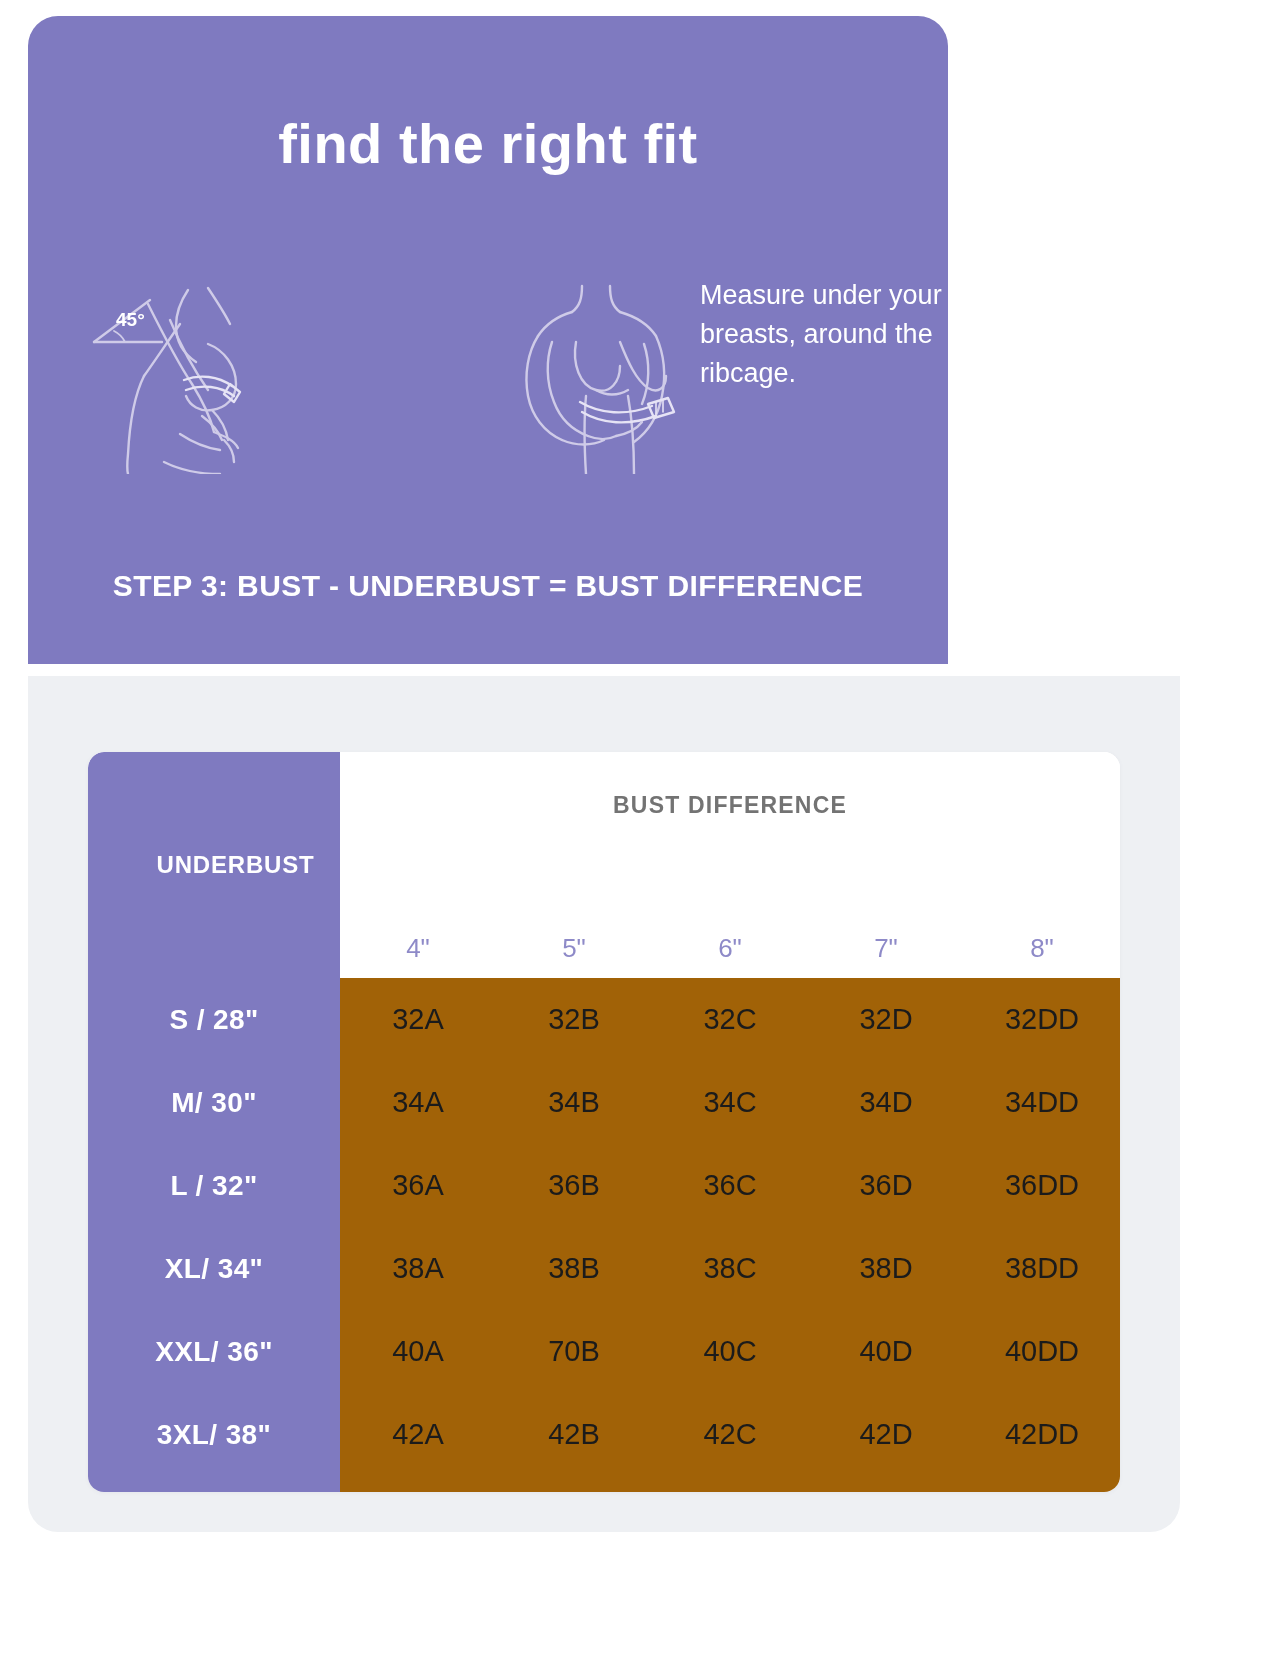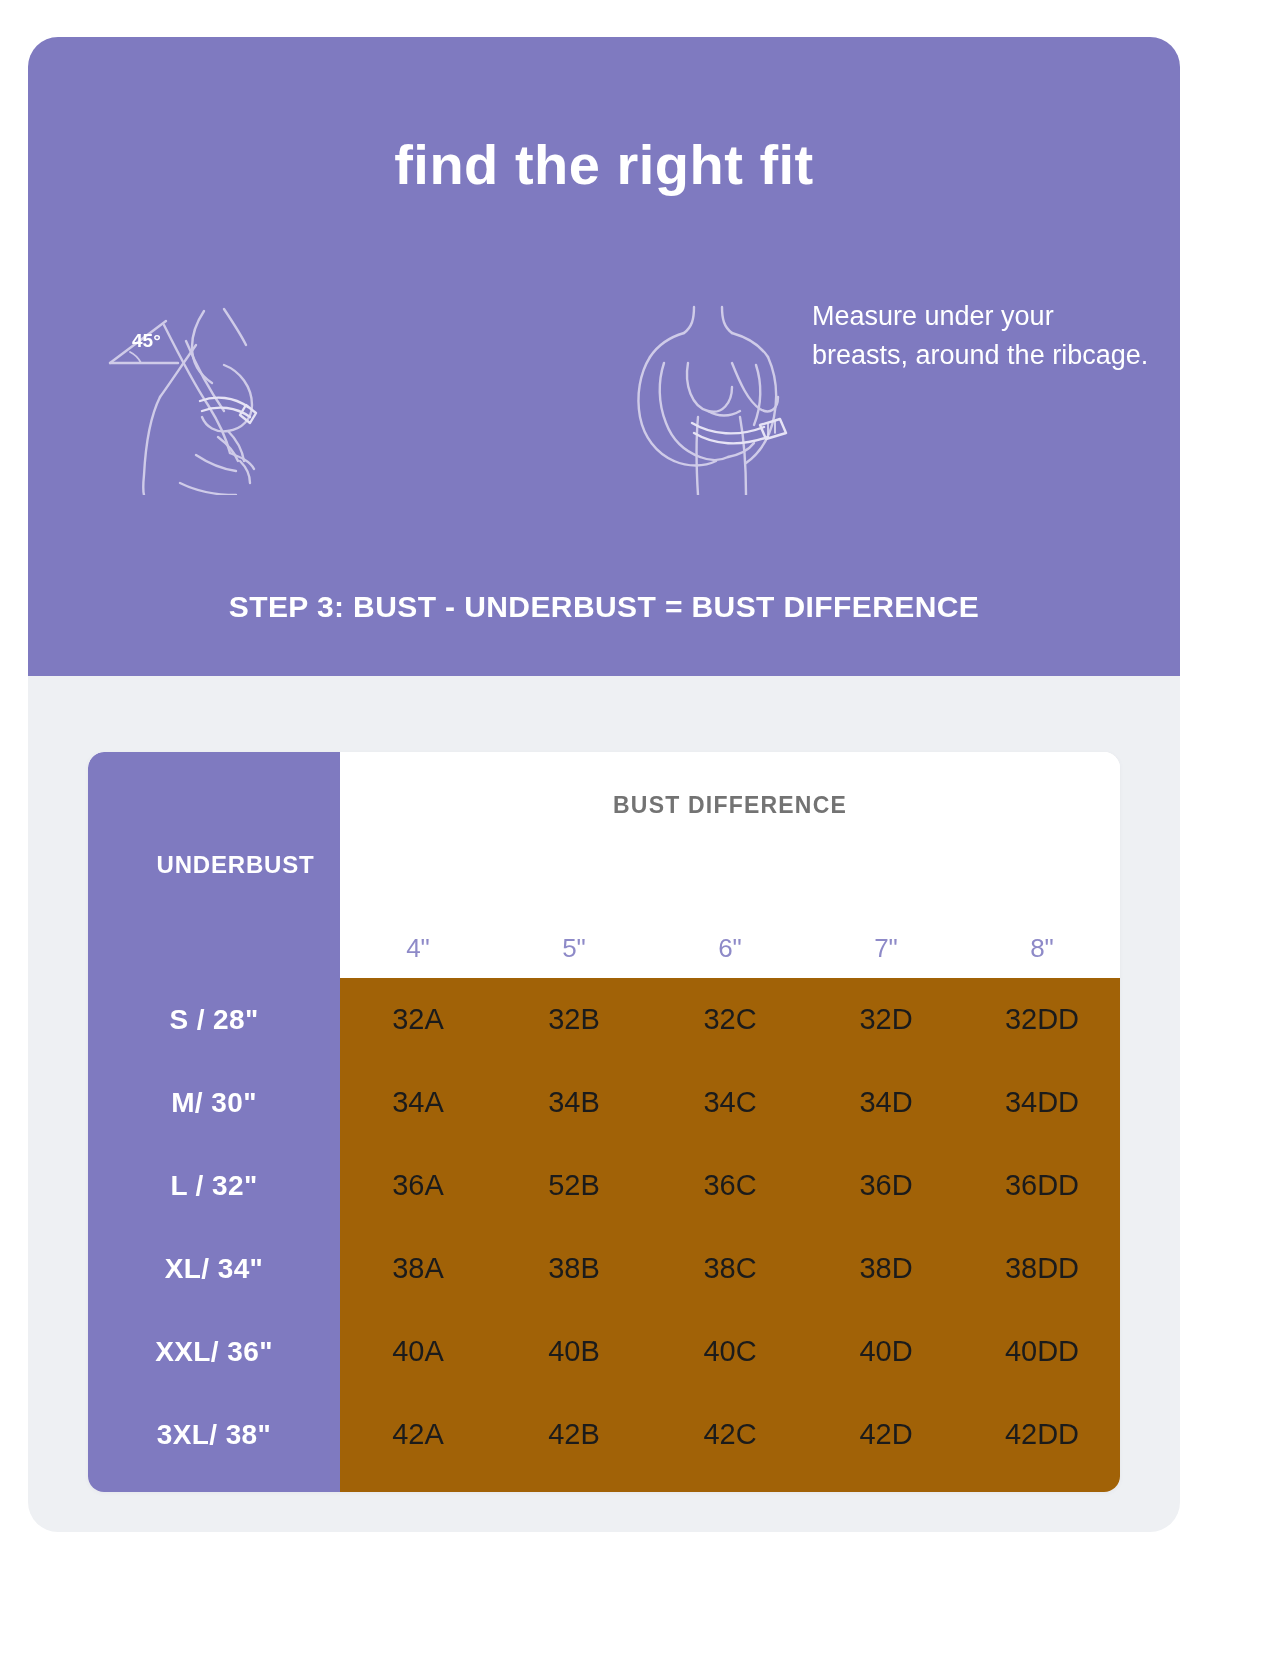--- a/index.html
+++ b/index.html
@@ -18,22 +18,22 @@
     position: relative;
     width: 1280px;
     height: 1660px;
     background: #ffffff;
   }
 
   
   .hero {
     position: absolute;
     left: 28px;
-    top: 37px;
-    width: 1152px;
+    top: 16px;
+    width: 920px;
     height: 648px;
     background: #7f7ac0;
     border-radius: 30px 30px 0 0;
     overflow: hidden;
   }
 
   .hero-title {
     position: absolute;
     left: 0;
     top: 100px;
@@ -326,37 +326,37 @@
           <th class="row-label">M/ 30"</th>
           <td class="cell">34A</td>
           <td class="cell">34B</td>
           <td class="cell">34C</td>
           <td class="cell">34D</td>
           <td class="cell">34DD</td>
         </tr>
         <tr>
           <th class="row-label">L / 32"</th>
           <td class="cell">36A</td>
-          <td class="cell">52B</td>
+          <td class="cell">36B</td>
           <td class="cell">36C</td>
           <td class="cell">36D</td>
           <td class="cell">36DD</td>
         </tr>
         <tr>
           <th class="row-label">XL/ 34"</th>
           <td class="cell">38A</td>
           <td class="cell">38B</td>
           <td class="cell">38C</td>
           <td class="cell">38D</td>
           <td class="cell">38DD</td>
         </tr>
         <tr>
           <th class="row-label">XXL/ 36"</th>
           <td class="cell">40A</td>
-          <td class="cell">40B</td>
+          <td class="cell">70B</td>
           <td class="cell">40C</td>
           <td class="cell">40D</td>
           <td class="cell">40DD</td>
         </tr>
         <tr>
           <th class="row-label">3XL/ 38"</th>
           <td class="cell">42A</td>
           <td class="cell">42B</td>
           <td class="cell">42C</td>
           <td class="cell">42D</td>

